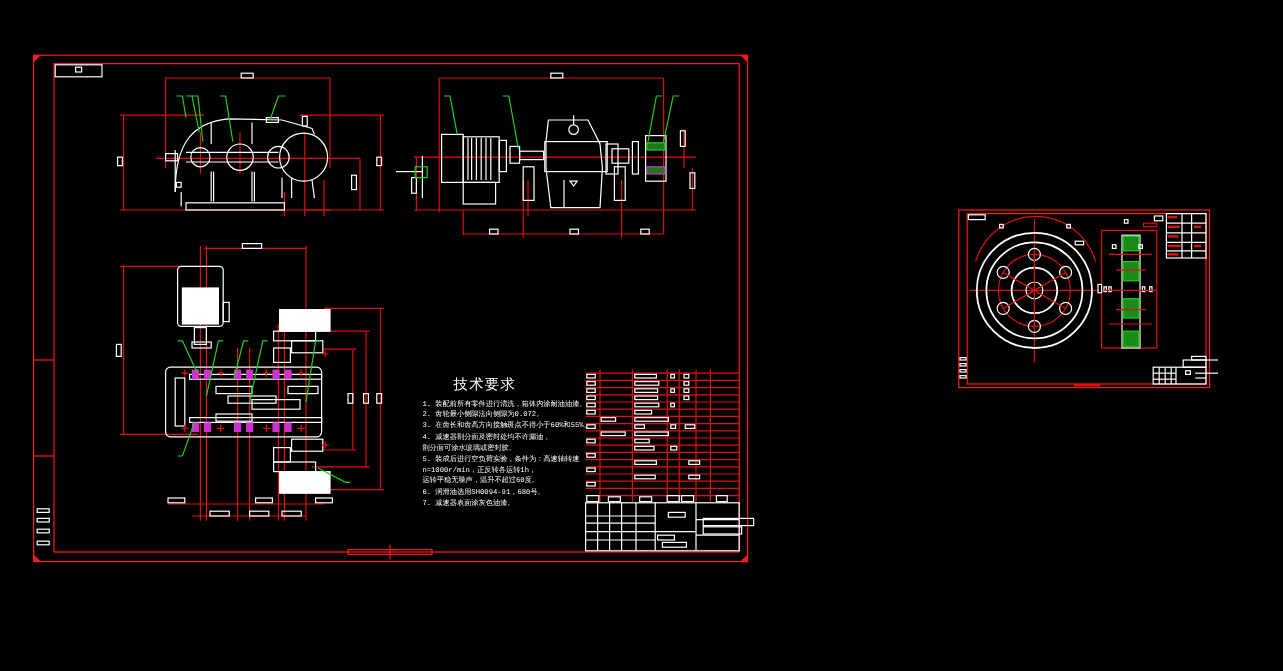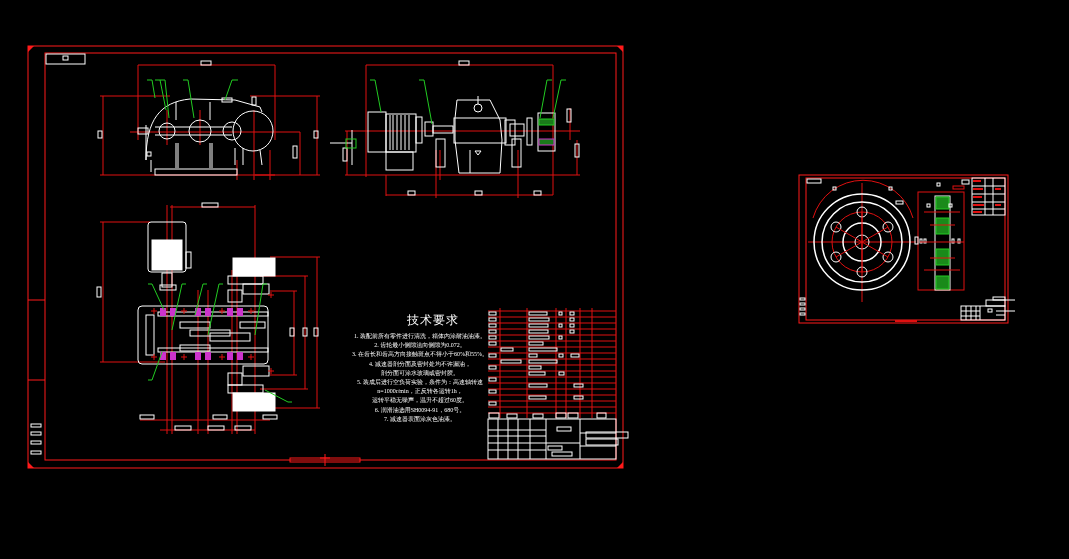--- a/index.html
+++ b/index.html
@@ -1,18 +1,18 @@
 <!DOCTYPE html>
 <html><head>
 <meta charset="utf-8">
 <style>
   html, body { margin:0; padding:0; background:#000; }
   body { width:1069px; height:559px; overflow:hidden; position:relative; font-family:"DejaVu Sans", sans-serif; }
   #canvas { position:absolute; left:0; top:0; width:1069px; height:559px; }
-  .tech { position:absolute; left:352px; top:312px; color:#fff; font-family:Liberation Serif, serif;text-align:center; }
+  .tech { position:absolute; left:352px; top:312px; color:#fff; font-family:Liberation Mono, monospace; }
   .tech .title { font-size:12px; letter-spacing:1px; margin-left:26px; margin-bottom:3px; }
   .tech .line { font-size:6px; line-height:9.2px; white-space:nowrap; }
 </style>
 </head>
 <body>
 
 <svg id="canvas" viewBox="0 0 1069 559" xmlns="http://www.w3.org/2000/svg">
 
   <g fill="none" stroke-width="1">
 

